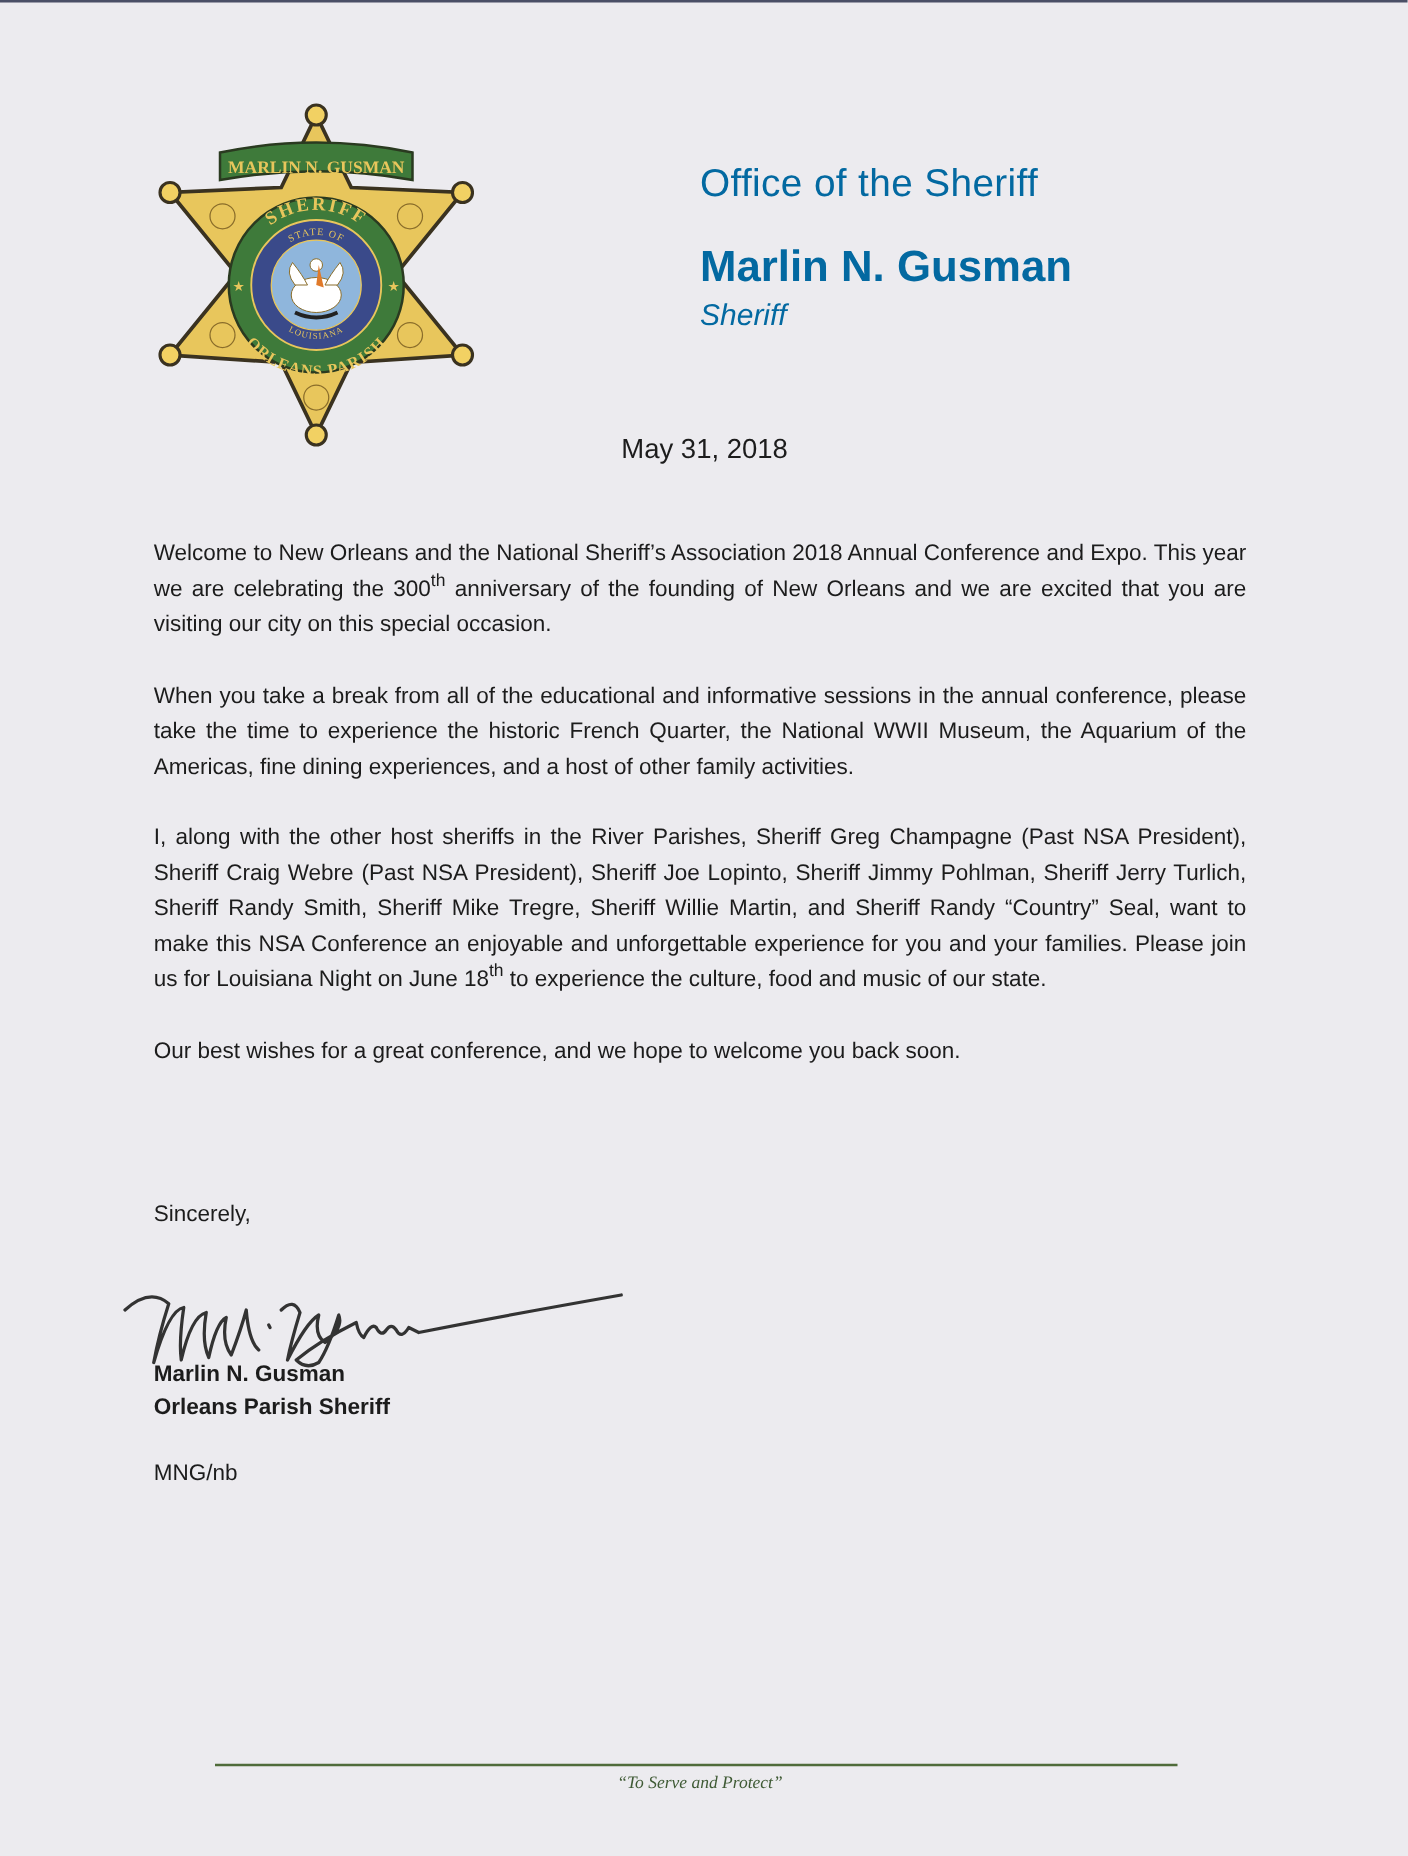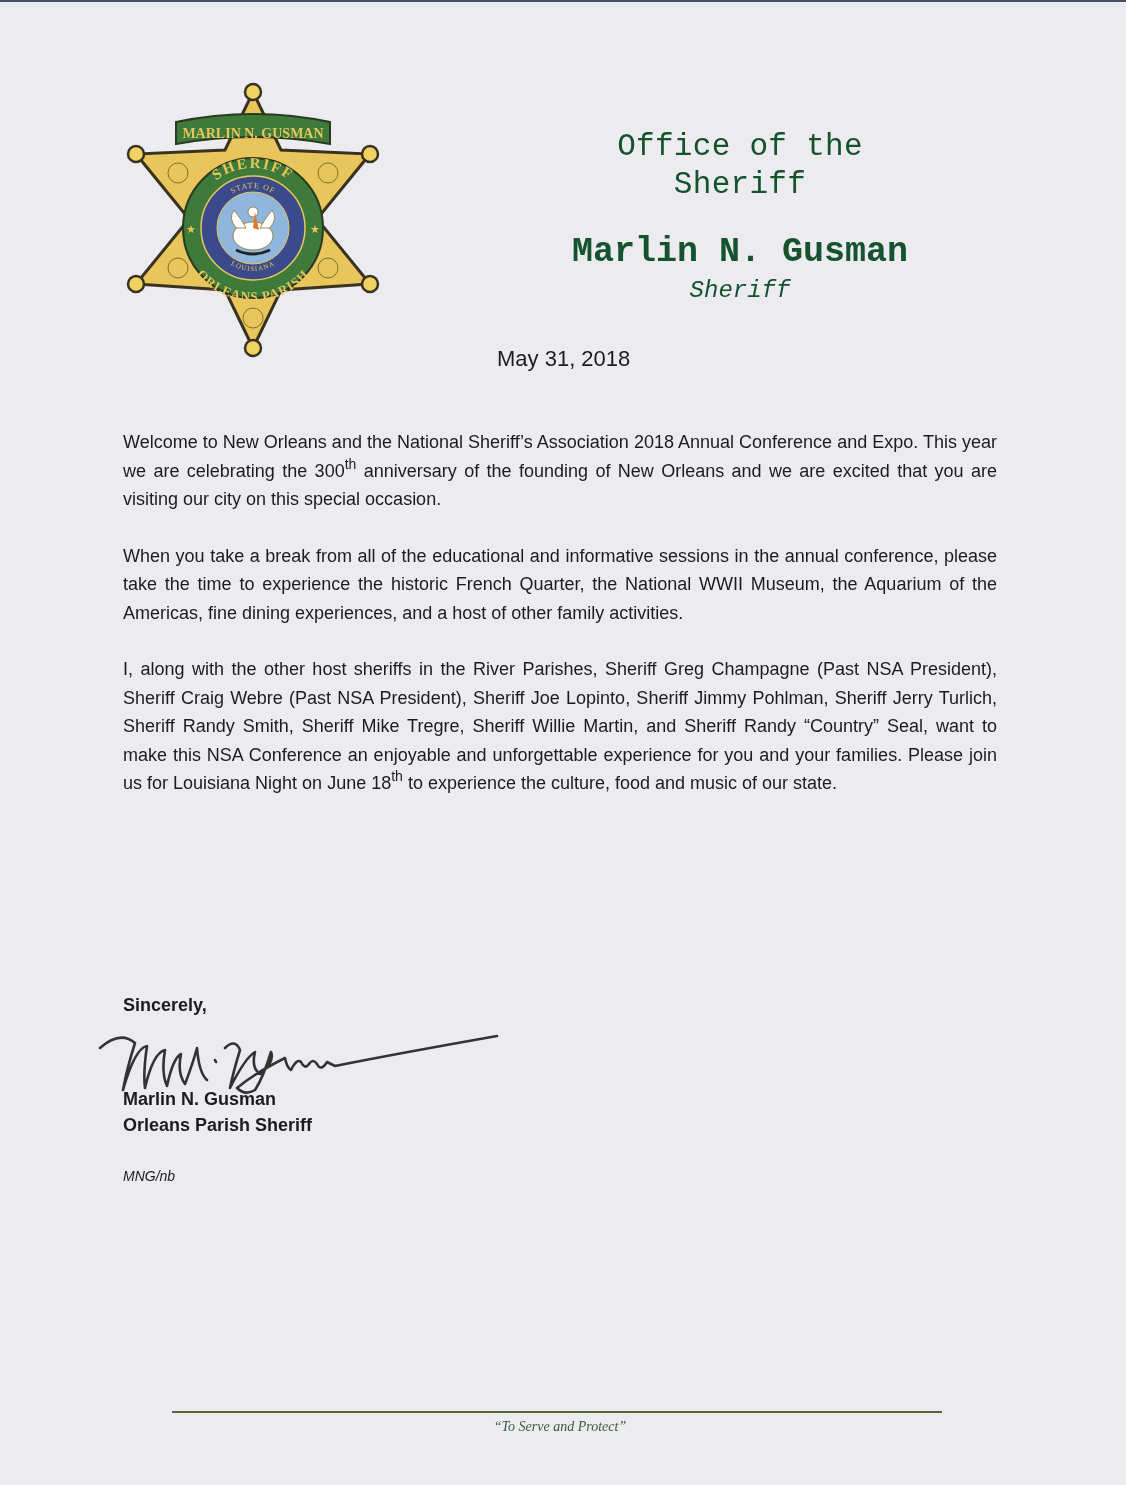--- a/index.html
+++ b/index.html
@@ -4,37 +4,37 @@
 <style>
   html, body { margin: 0; padding: 0; }
   body {
     width: 1126px; height: 1485px; position: relative; overflow: hidden;
     background: #ecebef;
     font-family: "Liberation Sans", sans-serif;
     color: #1c1c1c;
   }
   .topedge { position: absolute; left: 0; top: 0; width: 1126px; height: 2px; background: #4a4f66; }
   .badge { position: absolute; left: 118px; top: 78px; width: 270px; height: 282px; }
-  .letterhead { position: absolute; left: 560px; top: 128px; width: 360px; text-align: center; color: #14532d; font-family: Liberation Mono, monospace; }
+  .letterhead { position: absolute; left: 560px; top: 128px; width: 360px; text-align: left; color: #0369a1; font-family: Liberation Sans, sans-serif; }
   .lh-office { font-size: 31px; line-height: 38px; letter-spacing: 0.3px; }
   .lh-parish { font-size: 19px; font-style: italic; line-height: 26px; margin-top: -2px; }
   .lh-name { font-size: 35px; font-weight: bold; line-height: 44px; margin-top: 26px; }
   .lh-title { font-size: 24px; font-style: italic; line-height: 30px; margin-top: 2px; }
 
   .date { position: absolute; left: 497px; top: 346px; font-size: 22px; }
   .body-text { position: absolute; left: 123px; top: 428px; width: 874px; font-size: 18px; line-height: 28.5px; }
   .body-text p { margin: 0; text-align: justify; }
   .greet { margin-bottom: 28px !important; }
   .para { margin-bottom: 28px !important; }
   sup { font-size: 14px; line-height: 0; vertical-align: 8px; }
 
-  .closing { position: absolute; left: 123px; top: 992px; font-size: 18px; line-height: 26px; font-weight: bold; }
+  .closing { position: absolute; left: 123px; top: 958px; font-size: 18px; line-height: 26px; }
   .signature { position: absolute; left: 95px; top: 1018px; width: 420px; height: 80px; }
   .sig-block { position: absolute; left: 123px; top: 1086px; font-size: 18px; font-weight: bold; line-height: 26px; }
-  .ref { position: absolute; left: 123px; top: 1168px; font-size: 14px; font-style: italic; }
+  .ref { position: absolute; left: 123px; top: 1168px; font-size: 18px; }
 
   .footer-rule { position: absolute; left: 172px; top: 1411px; width: 770px; height: 2px; background: #4f6b3a; }
   .footer { position: absolute; left: 150px; top: 1418px; width: 820px; text-align: center; font-family: "Liberation Serif", serif; color: #3f5a35; }
   .footer-addr { font-size: 18.5px; line-height: 26px; }
   .footer-motto { font-size: 14px; font-style: italic; line-height: 18px; }
 </style>
 </head>
 <body>
 
 <div class="topedge"></div>
@@ -105,20 +105,21 @@
   <div class="lh-name">Marlin N. Gusman</div>
   <div class="lh-title">Sheriff</div>
 </div>
 
 <div class="date">May 31, 2018</div>
 
 <div class="body-text">
   <p class="para"><span>Welcome to New Orleans and the National Sheriff’s Association 2018 Annual Conference and Expo.  This year we are celebrating the 300</span><sup>th</sup><span> anniversary of the founding of New Orleans and we are excited that you are visiting our city on this special occasion.</span></p>
   <p class="para">When you take a break from all of the educational and informative sessions in the annual conference, please take the time to experience the historic French Quarter, the National WWII Museum, the Aquarium of the Americas, fine dining experiences, and a host of other family activities.</p>
   <p class="para"><span>I, along with the other host sheriffs in the River Parishes, Sheriff Greg Champagne (Past NSA President), Sheriff Craig Webre (Past NSA President), Sheriff Joe Lopinto, Sheriff Jimmy Pohlman, Sheriff Jerry Turlich, Sheriff Randy Smith, Sheriff Mike Tregre, Sheriff Willie Martin, and Sheriff Randy “Country” Seal, want to make this NSA Conference an enjoyable and unforgettable experience for you and your families.  Please join us for Louisiana Night on June 18</span><sup>th</sup><span> to experience the culture, food and music of our state.</span></p>
+  <p>Our best wishes for a great conference, and we hope to welcome you back soon.</p>
 </div>
 
 <div class="closing">Sincerely,</div>
 
 <svg class="signature" viewBox="0 0 420 80">
   <path d="M5 30 Q25 12 40 25 Q32 50 28 72 M28 72 Q40 30 52 28 Q48 55 50 70 Q58 35 70 32 Q66 55 72 68 Q78 40 86 36 Q82 55 90 66 Q98 45 102 30 Q104 55 112 62 M120 42 L121 44 M130 30 Q140 20 145 32 Q138 55 135 70 Q150 40 160 34 Q156 50 165 56 Q180 44 176 34 Q168 60 160 72 Q150 78 142 70 Q160 55 190 40 Q192 50 196 52 Q202 40 206 44 Q210 52 214 46 Q218 40 222 46 Q226 54 232 44 L240 48 Q300 36 402 18" fill="none" stroke="#333" stroke-width="2.6" stroke-linecap="round" stroke-linejoin="round"></path>
 </svg>
 
 <div class="sig-block">
   <div>Marlin N. Gusman</div>

